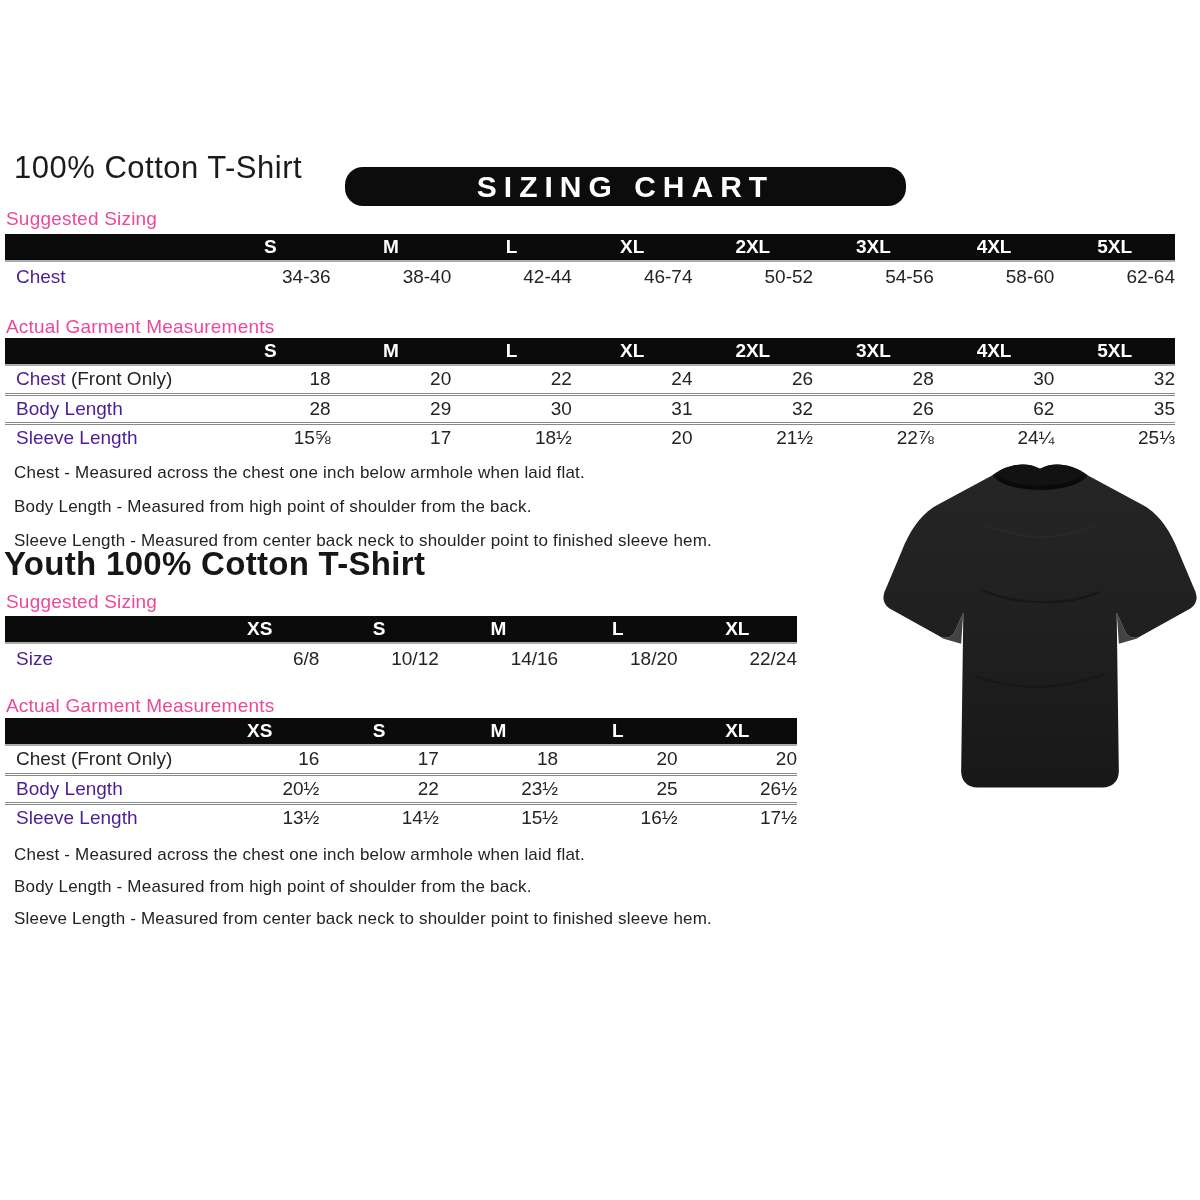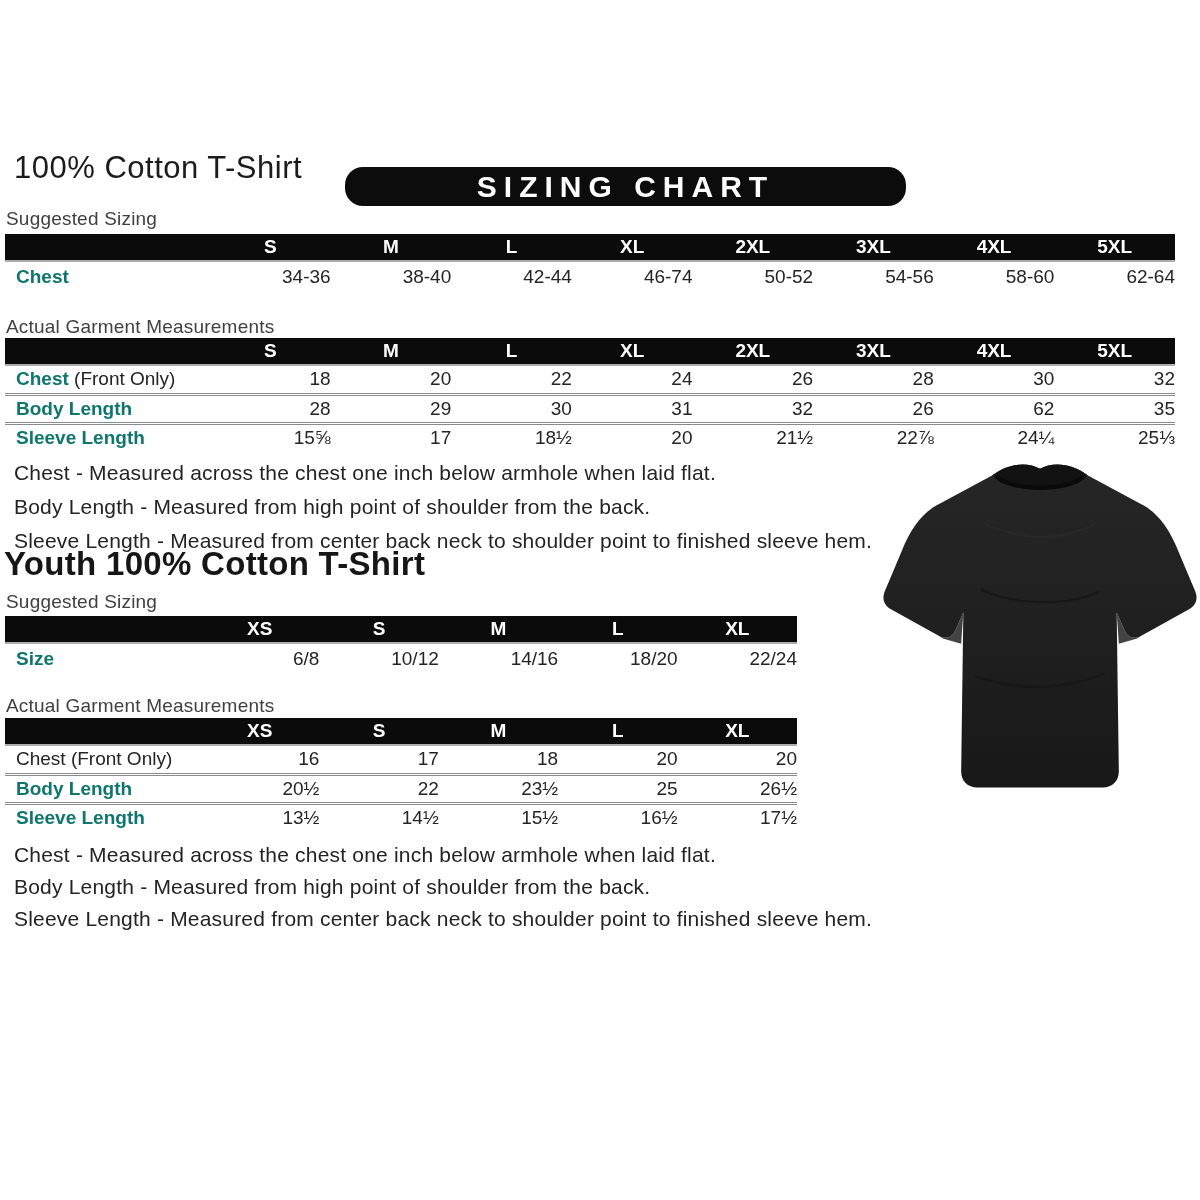--- a/index.html
+++ b/index.html
@@ -18,21 +18,21 @@
     background:#0c0c0c; color:#ffffff;
     display:flex; align-items:center; justify-content:center;
     font-size:30px; font-weight:700; letter-spacing:7px;border-radius:18px;
   }
   .h-youth {
     position:absolute; left:4px; top:545px;
     font-size:33px; font-weight:700; letter-spacing:.3px; color:#161616;
   }
 
   .seclabel {
-    position:absolute; font-size:19px; color:#404040; letter-spacing:.2px;
+    position:absolute; font-size:19px; color:#ec4899; letter-spacing:.2px;
   }
   #lbl-adult-suggested { left:6px;  top:208px; }
   #lbl-adult-actual    { left:6px;  top:316px; }
   #lbl-youth-suggested { left:6px;  top:591px; }
   #lbl-youth-actual    { left:6px;  top:695px; }
 
   table.size-table {
     position:absolute; border-collapse:collapse; table-layout:fixed;
   }
   #t-adult-suggested { left:5px; top:234px; width:1170px; }
@@ -46,30 +46,30 @@
   }
   .size-table th.labelcol { width:205px; }
   .size-table.youth th.labelcol { width:195px; }
 
   .size-table tbody td {
     font-size:19px; text-align:right; height:30px; color:#242424;
     padding:0;
   }
   #t-adult-actual tbody td, #t-youth-actual tbody td { height:29px; }
   .size-table td.rowlabel { text-align:left; padding-left:11px; }
-  .size-table td.rowlabel b { font-weight:700; color:#0f766e; }
+  .size-table td.rowlabel b { font-weight:400; color:#4c1d95; }
 
   .size-table tbody tr:first-child td { border-top:2px solid #adadad; }
   .size-table tbody tr + tr td { border-top:3px double #8a8a8a; }
 
   .notes { position:absolute; left:14px; }
   #notes-adult { top:460px; }
   #notes-youth { top:842px; }
   .notes p {
-    font-size:21px; line-height:26px; margin-bottom:8px; color:#232323;
+    font-size:17px; line-height:26px; margin-bottom:8px; color:#232323;
     letter-spacing:.2px;
   }
   #notes-youth p { margin-bottom:6px; }
 
   .tshirt-wrap { position:absolute; left:878px; top:458px; width:324px; height:350px; }
 </style>
 </head>
 <body>
 
 <h1 class="h-adult">100% Cotton T-Shirt</h1>

